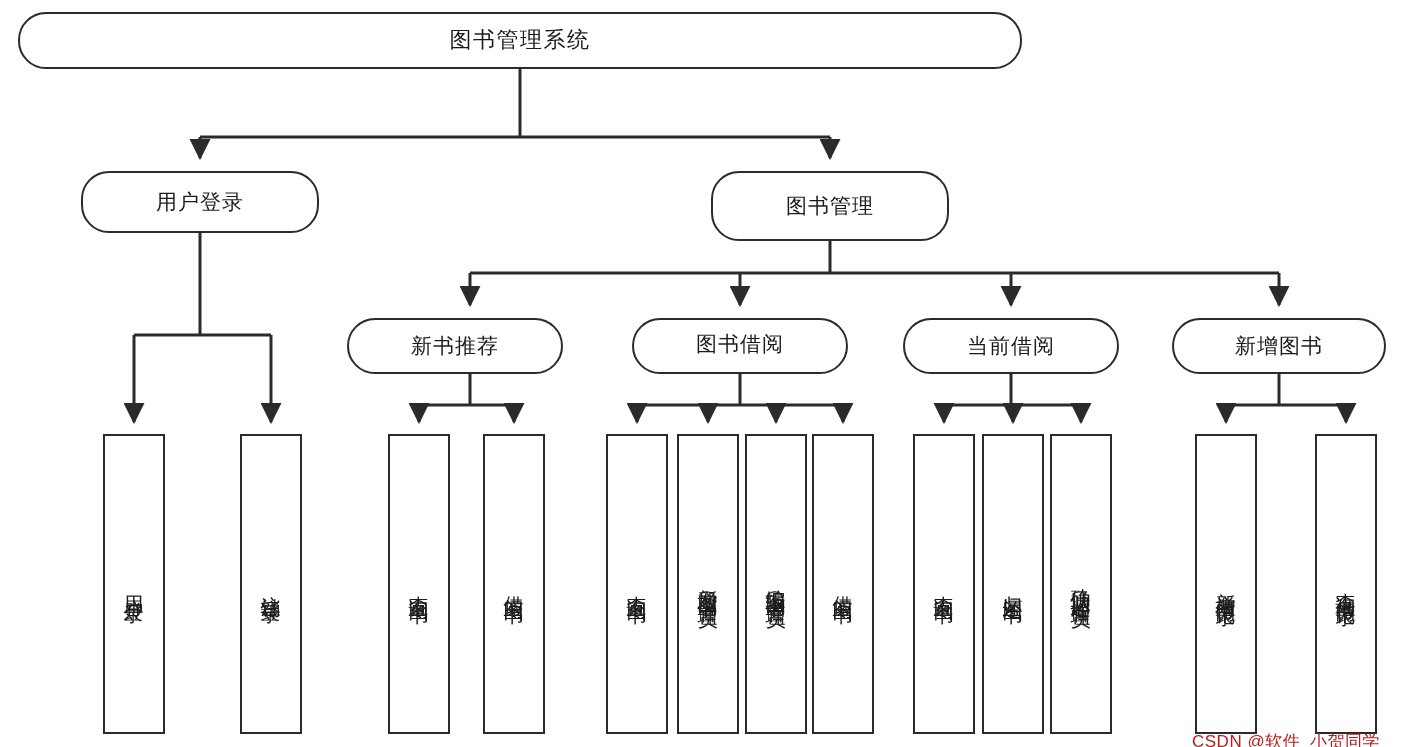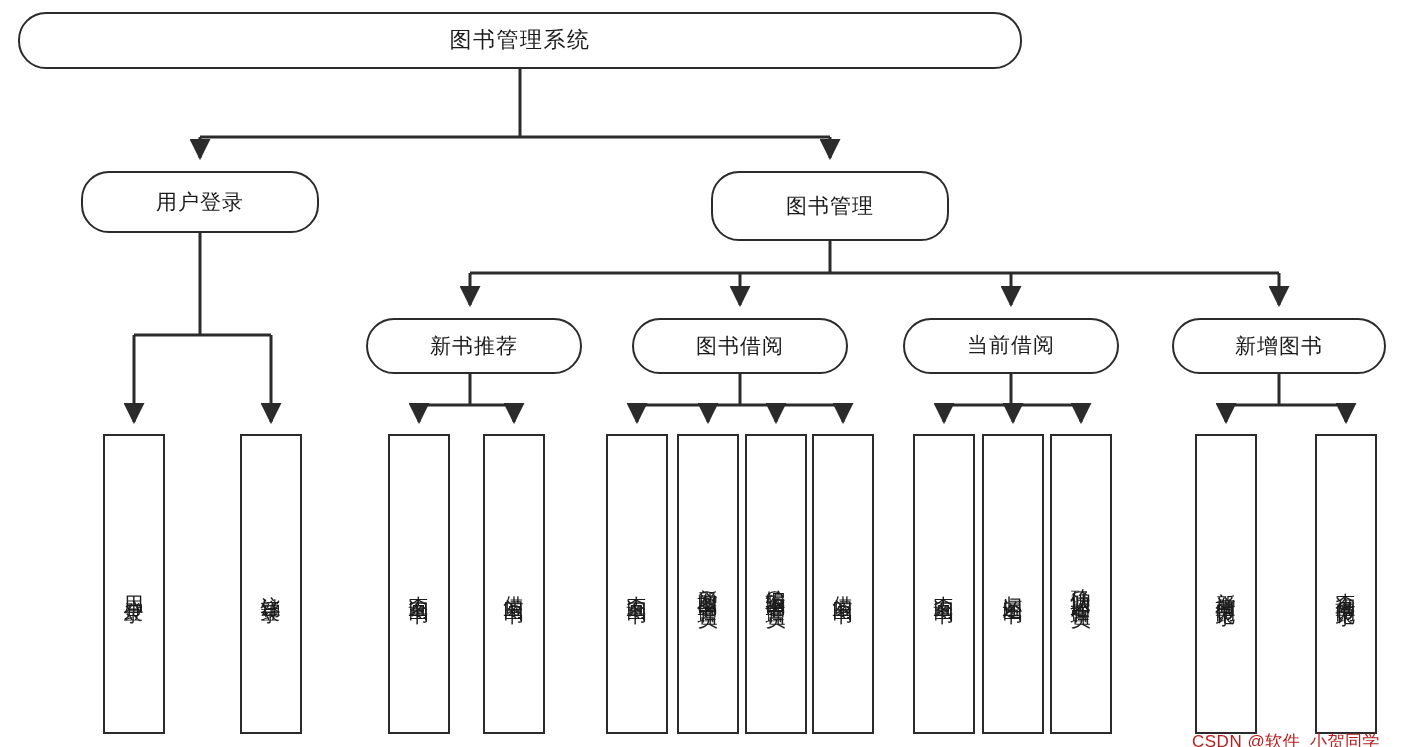--- a/index.html
+++ b/index.html
@@ -118,23 +118,23 @@
       <path d="M 1226 405 L 1226 422" marker-end="url(#arrow)"></path>
       <path d="M 1346 405 L 1346 422" marker-end="url(#arrow)"></path>
     </g>
   </svg>
 
   <div class="node h root" style="left:18px;top:12px;width:1004px;height:57px;">图书管理系统</div>
 
   <div class="node h" style="left:81px;top:171px;width:238px;height:62px;">用户登录</div>
   <div class="node h" style="left:711px;top:171px;width:238px;height:70px;">图书管理</div>
 
-  <div class="node h" style="left:366px;top:318px;width:216px;height:56px;">新书推荐</div>
-  <div class="node h" style="left:632px;top:318px;width:216px;height:56px;">图书借阅</div>
-  <div class="node h" style="left:903px;top:318px;width:216px;height:56px;font-family:Liberation Serif, serif;">当前借阅</div>
+  <div class="node h" style="left:347px;top:318px;width:216px;height:56px;">新书推荐</div>
+  <div class="node h" style="left:632px;top:318px;width:216px;height:56px;font-family:Liberation Mono, monospace;">图书借阅</div>
+  <div class="node h" style="left:903px;top:318px;width:216px;height:56px;">当前借阅</div>
   <div class="node h" style="left:1172px;top:318px;width:214px;height:56px;">新增图书</div>
 
   <div class="node v" style="left:103px;top:434px;width:62px;height:300px;">
     <span class="vtxt">用户登录</span>
   </div>
   <div class="node v" style="left:240px;top:434px;width:62px;height:300px;">
     <span class="vtxt">注销登录</span>
   </div>
   <div class="node v" style="left:388px;top:434px;width:62px;height:300px;">
     <span class="vtxt">查询图书</span>

